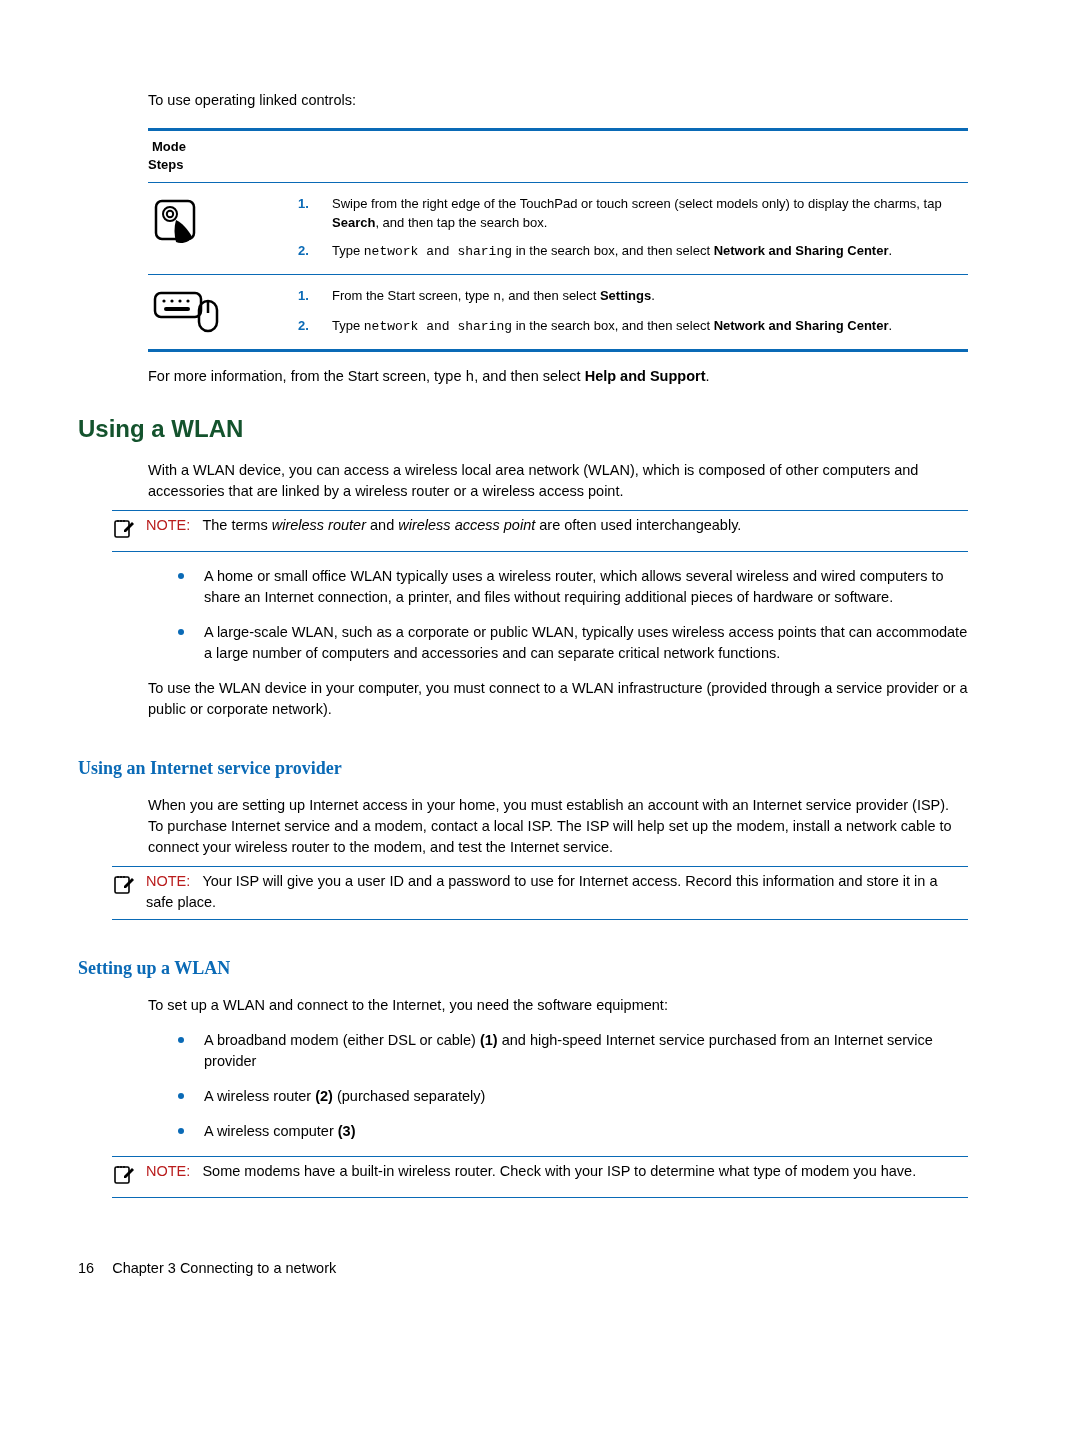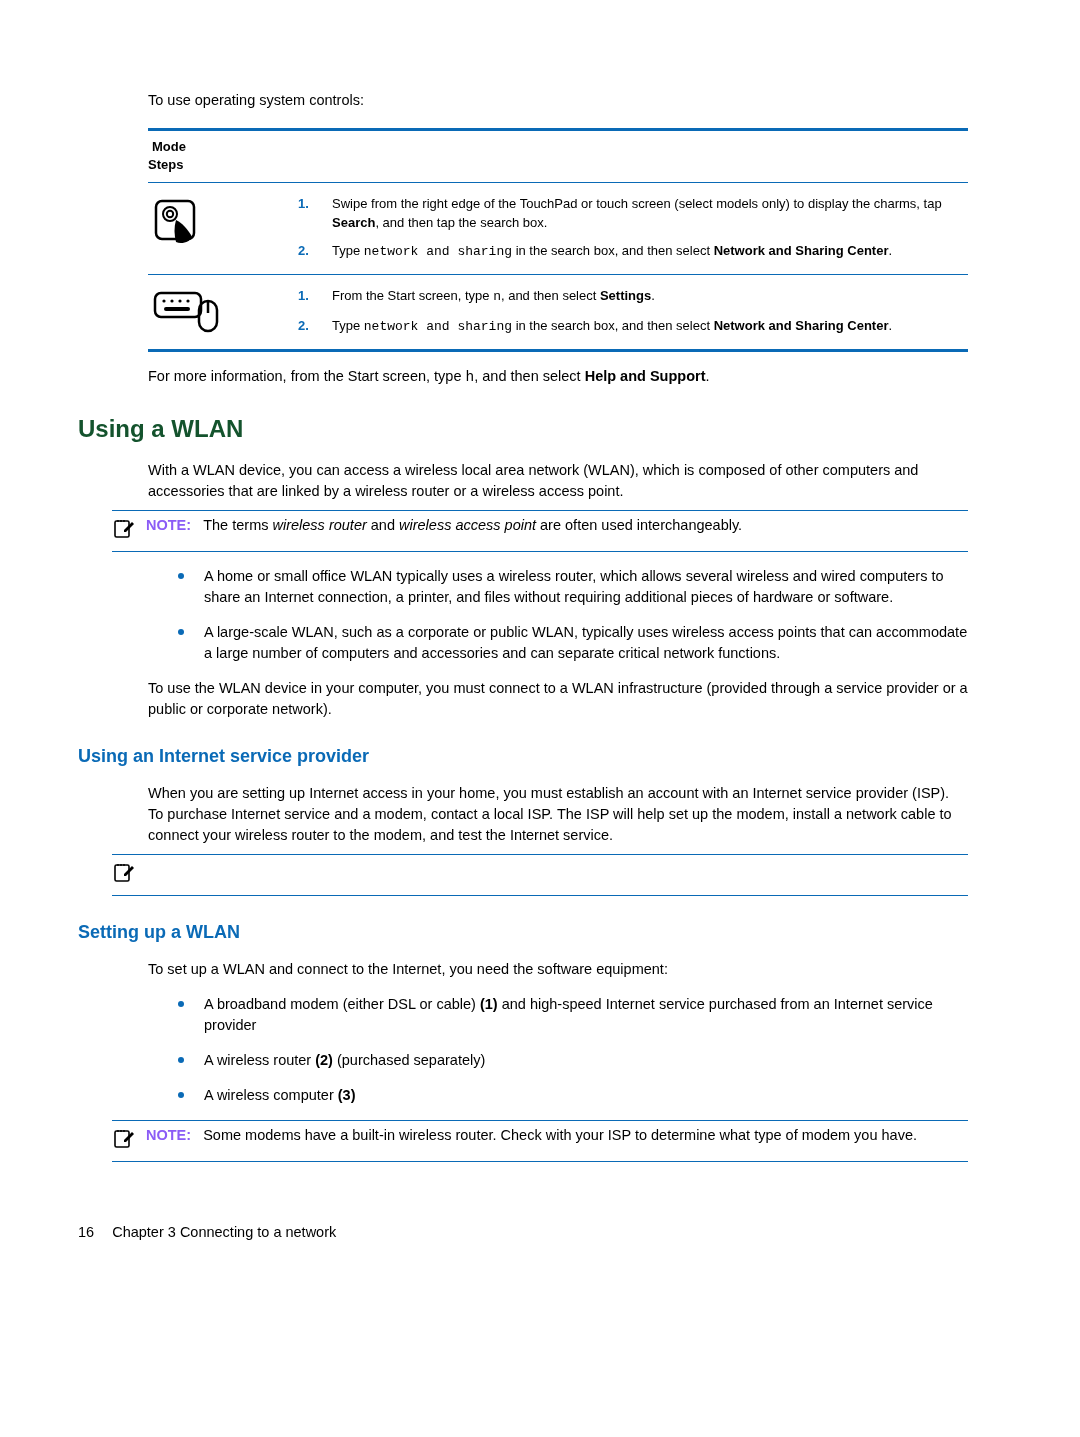--- a/index.html
+++ b/index.html
@@ -43,34 +43,35 @@
   h2 {
     color: #14532d;
     font-weight: bold;
     font-size: 24px;
     margin: 24px 0 14px 0;
   }
   h3 {
     color: #0a6ab6;
     font-weight: bold;
     font-size: 18px;
-    margin: 24px 0 10px 0;
+    margin: 36px 0 10px 0;
+    font-family: Liberation Serif, serif;
   }
   
   .note {
     margin-left: 34px;
     border-top: 1px solid #0a6ab6;
     border-bottom: 1px solid #0a6ab6;
     padding: 4px 0 6px 0;
     display: flex;
     line-height: 1.45;
   }
   .note-icon { width: 34px; flex-shrink: 0; padding-top: 2px; }
   .note-body { flex: 1; }
-  .note-label { color: #8b5cf6; font-weight: bold; text-align: center; }
+  .note-label { color: #b91c1c; font-weight: normal; text-align: center; }
   
   ul.blue { margin: 14px 0 8px 100px; padding: 0; list-style: none; }
   ul.blue li {
     position: relative;
     padding-left: 26px;
     margin-bottom: 14px;
     line-height: 1.45;
   }
   ul.blue li::before {
     content: "";
@@ -83,21 +84,21 @@
   
   .footer {
     margin-top: 60px;
     font-size: 14.5px;
   }
   .page-num { display: inline-block; margin-right: 14px; }
 </style>
 </head>
 <body>
 
-<p class="intro-line">To use operating system controls:</p>
+<p class="intro-line">To use operating linked controls:</p>
 
 <div class="ctl-table">
   <div class="ctl-head">
     <div class="col-mode">Mode</div>
     <div class="col-steps-h">Steps</div>
   </div>
 
   <div class="ctl-row">
     <div class="col-icon">
       <svg class="mode-icon" width="54" height="54" viewBox="0 0 54 54">
@@ -188,20 +189,23 @@
 <div class="note">
   <div class="note-icon">
     <svg width="22" height="22" viewBox="0 0 22 22">
       <rect x="3" y="4" width="14" height="16" rx="1.5" fill="none" stroke="#000" stroke-width="1.6"></rect>
       <line x1="6" y1="3" x2="6" y2="5" stroke="#000" stroke-width="1.4"></line>
         <line x1="9" y1="3" x2="9" y2="5" stroke="#000" stroke-width="1.4"></line>
         <line x1="12" y1="3" x2="12" y2="5" stroke="#000" stroke-width="1.4"></line>
       <path d="M12 13 L20 5 L22 7 L14 15 L12 15 Z" fill="#000"></path>
     </svg>
   </div>
+  <div class="note-body">
+    <span class="note-label">NOTE:</span>&nbsp;&nbsp;&nbsp;<span>Your ISP will give you a user ID and a password to use for Internet access. Record this information and store it in a safe place.</span>
+  </div>
 </div>
 
 <h3>Setting up a WLAN</h3>
 <p class="para tight-top">To set up a WLAN and connect to the Internet, you need the software equipment:</p>
 
 <ul class="blue">
   <li>
     <span>A broadband modem (either DSL or cable) </span><b>(1)</b><span> and high-speed Internet service purchased from an Internet service provider</span>
   </li>
   <li>

